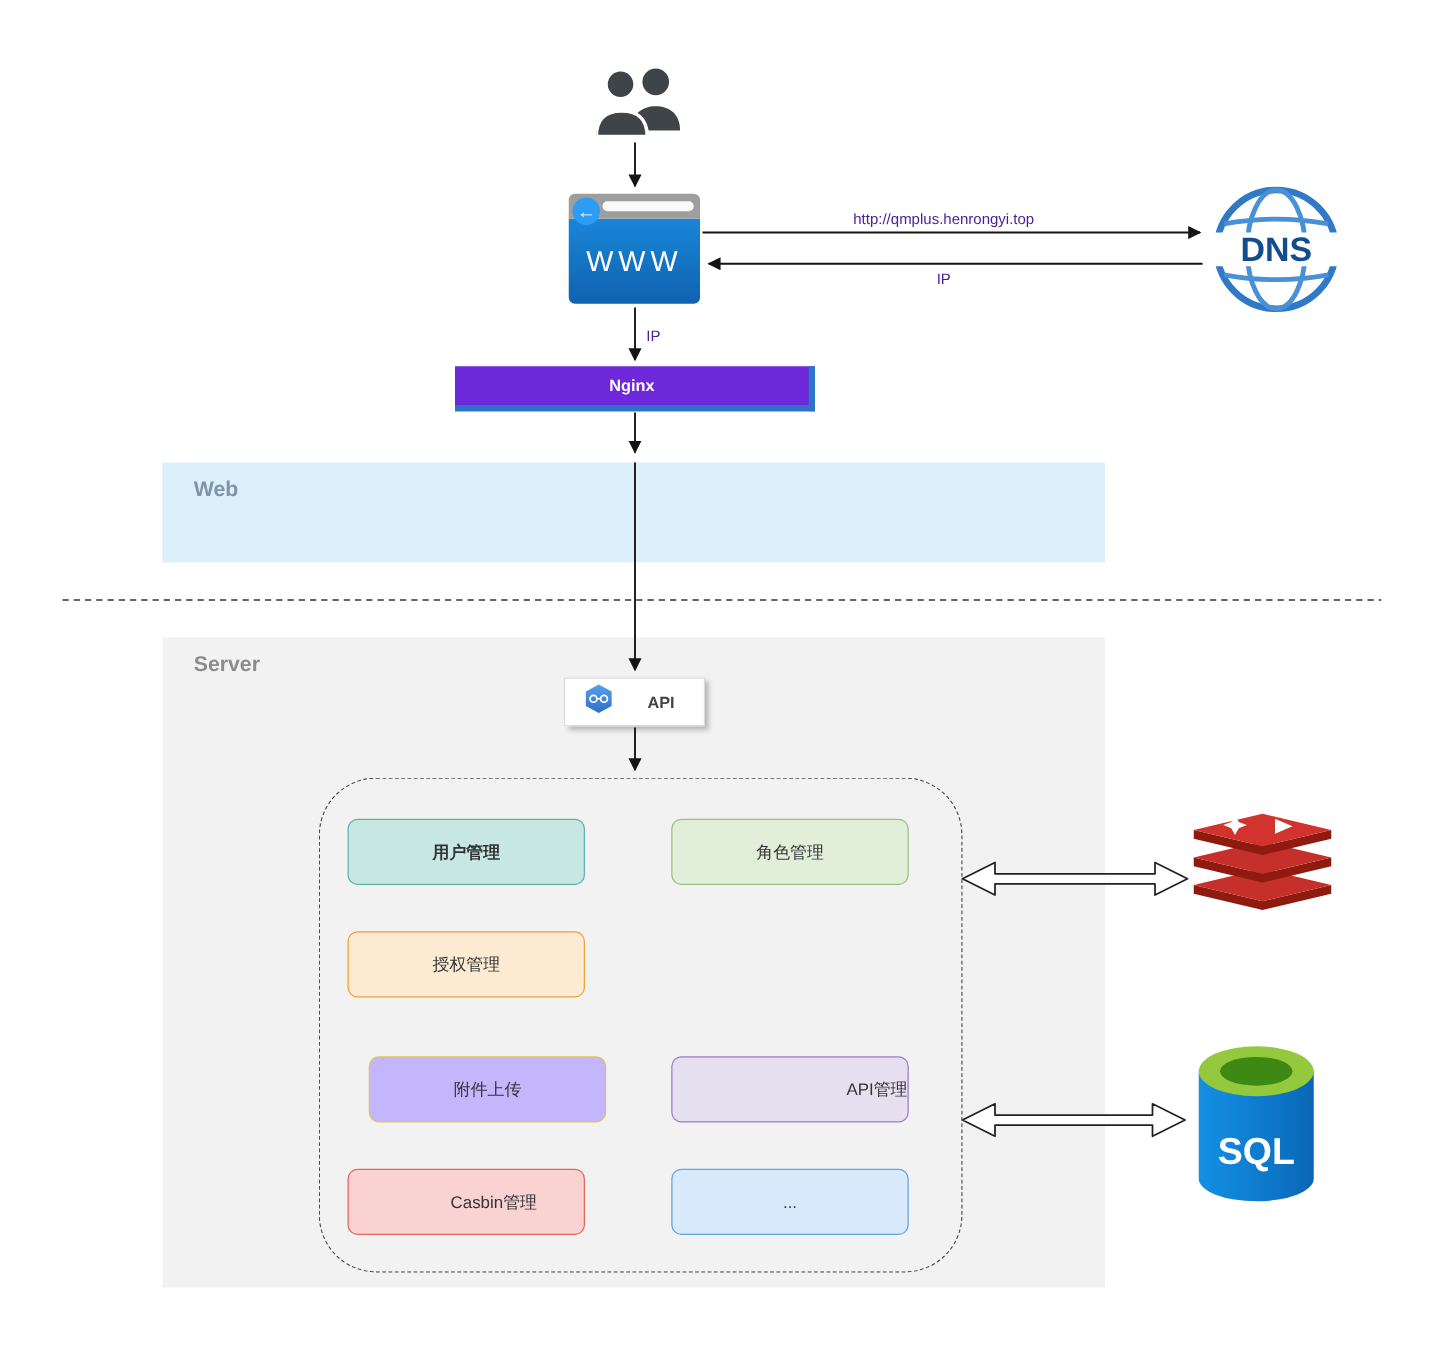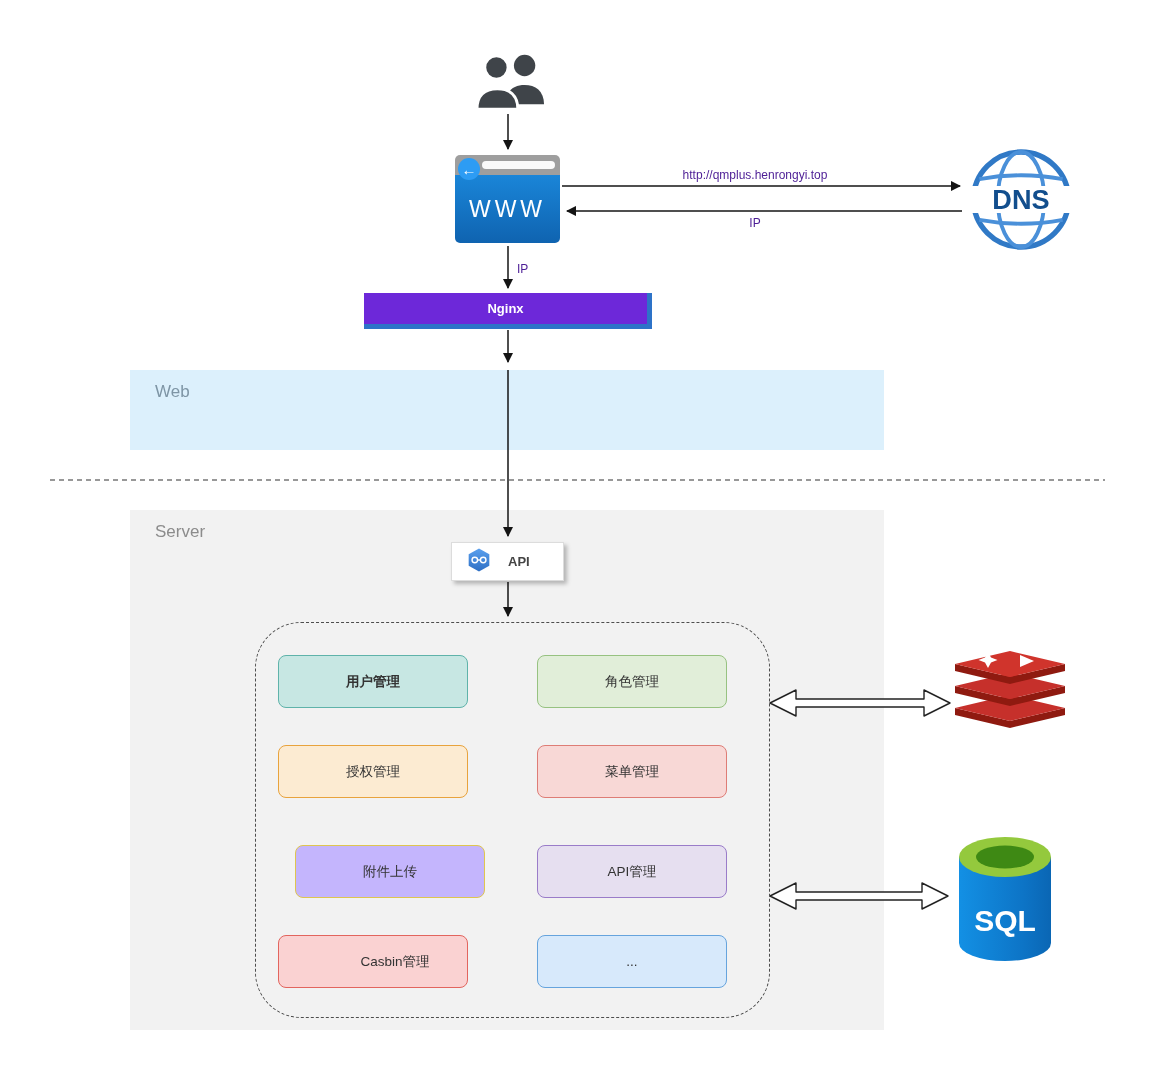--- a/index.html
+++ b/index.html
@@ -5,21 +5,21 @@
   html,body { margin:0; padding:0; background:#fff; }
   .canvas {
     position:relative; width:1161px; height:1081px; background:#ffffff;
     font-family:"Liberation Sans","DejaVu Sans",sans-serif; overflow:hidden;
   }
   .abs { position:absolute; }
 
   
   .web-zone  { left:130px; top:370px; width:754px; height:80px;  background:#dcf0fc; }
   .server-zone { left:130px; top:510px; width:754px; height:520px; background:#f2f2f2; }
-  .zone-label { position:absolute; left:25px; top:12px; font-weight:normal; font-size:17px; }
+  .zone-label { position:absolute; left:25px; top:12px; font-weight:bold; font-size:17px; }
   .web-zone .zone-label { color:#7e95a5; }
   .server-zone .zone-label { color:#8c8c8c; }
 
   
   .browser { left:455px; top:155px; width:105px; height:88px; }
   .browser-bar { position:relative; height:20px; background:#9e9e9e; border-radius:5px 5px 0 0; }
   .browser-stripe { position:absolute; left:27px; right:5px; top:6px; height:8px; background:#fafafa; border-radius:4px; }
   .back-btn { position:absolute; left:3px; top:3px; width:22px; height:22px; border-radius:50%;
     background:#2d9cf4; color:#fff; display:flex; align-items:center; justify-content:center;
     font-size:15px; font-weight:bold; z-index:2; }
@@ -34,35 +34,35 @@
 
   
   .edge-label { color:#4c1d95; font-size:12px; }
   .url-label { left:630px; top:168px; width:250px; text-align:center; }
   .ip-dns-label { left:700px; top:216px; width:110px; text-align:center; }
   .ip-nginx-label { left:517px; top:262px; }
 
   
   .api-box { left:451px; top:542px; width:113px; height:39px; background:#fff;
     border:1px solid #dcdcdc; box-shadow:3px 3px 4px rgba(0,0,0,0.25); box-sizing:border-box;
-    display:flex; align-items:center; padding-left:14px; gap:16px; }
+    display:flex; align-items:center; padding-left:14px; gap:26px; }
   .api-label { font-size:13px; font-weight:bold; color:#444; }
 
   
   .module-container { left:255px; top:622px; width:515px; height:396px;
     border:1.6px dashed #4d4d4d; border-radius:46px; box-sizing:border-box; }
   .module { position:absolute; width:190px; height:53px; border:1px solid #999; border-radius:8px;
     display:flex; align-items:center; justify-content:center; font-size:13.5px; color:#333;
     box-sizing:border-box; }
   .m0 { left:22px;  top:32px;font-weight:bold;  }
   .m1 { left:281px; top:32px;  }
   .m2 { left:22px;  top:122px; }
   .m3 { left:281px; top:122px; }
   .m4 { left:22px;  top:222px; }
-  .m5 { left:281px; top:222px; }
+  .m5 { left:281px; top:222px;justify-content:flex-end; }
   .m6 { left:22px;  top:312px; }
   .m7 { left:281px; top:312px; }
 
   
   .users-icon { left:477px; top:52px; width:68px; height:60px; }
   .dns-icon   { left:958px; top:146px; width:126px; height:107px; }
   .redis-icon { left:948px; top:650px; width:124px; height:82px; }
   .sql-icon   { left:955px; top:835px; width:100px; height:128px; }
 
   .overlay { position:absolute; left:0; top:0; width:1161px; height:1081px; pointer-events:none; }
@@ -160,23 +160,20 @@
   <div class="abs module-container">
     <div class="module m0" style="background: rgb(199, 231, 227); border-color: rgb(95, 179, 170);">
       <span>用户管理</span>
       </div>
     <div class="module m1" style="background: rgb(225, 238, 217); border-color: rgb(151, 194, 129);">
       <span>角色管理</span>
       </div>
     <div class="module m2" style="background: rgb(252, 235, 210); border-color: rgb(232, 163, 61);">
       <span>授权管理</span>
       </div>
-    <div class="module m3" style="background: rgb(248, 216, 214); border-color: rgb(222, 125, 118);">
-      <span>菜单管理</span>
-      </div>
     <div class="module m4" style="background: #c4b5fd; border-color: rgb(223, 197, 79); margin-left: 17px;">
       <span>附件上传</span>
       </div>
     <div class="module m5" style="background: rgb(230, 223, 240); border-color: rgb(154, 124, 201);">
       <span>API管理</span>
       </div>
     <div class="module m6" style="background: rgb(250, 210, 210); border-color: rgb(226, 101, 94); padding-left: 44px;">
       <span>Casbin管理</span>
       </div>
     <div class="module m7" style="background: rgb(215, 233, 251); border-color: rgb(102, 164, 221);">

